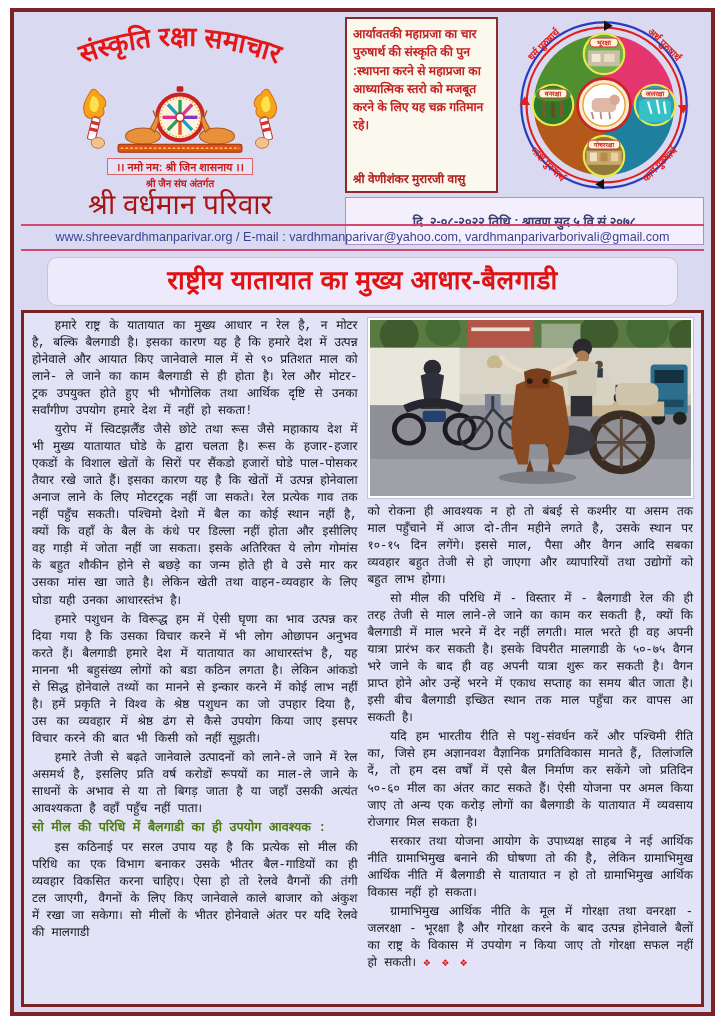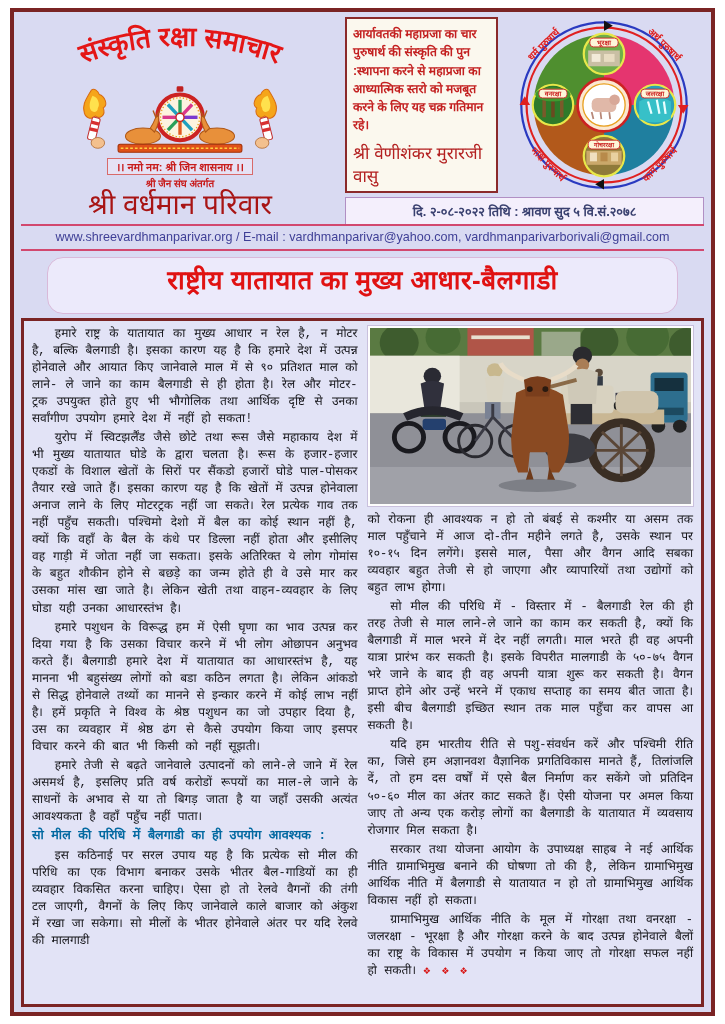--- a/index.html
+++ b/index.html
@@ -13,39 +13,39 @@
   .masthead .arc-title { width:318px; height:74px; }
   .masthead .emblem { width:300px; height:76px; }
   .mantra { font-size:11px; color:#c81d1d; font-weight:bold; border:1px solid #d86a6a; padding:0 8px; margin-top:3px; background:#e6e2f5;text-align:center; }
   .sub-org { font-size:10px; color:#c81d1d; font-weight:bold; margin-top:1px; }
   .org { font-size:28px; color:#a81414; font-weight:normal; line-height:1.1; }
 
   .head-right { flex:1; display:flex; flex-direction:column; gap:4px; }
   .head-right-top { display:flex; gap:6px; flex:1; }
   .quote-box { width:153px; border:2px solid #8b2a2a; background:#fbf8ee; padding:6px 5px 4px 6px; display:flex; flex-direction:column; justify-content:space-between; }
   .quote-text { color:#c32020; font-size:12.2px; font-weight:bold; line-height:1.5; }
-  .quote-author { color:#b32020; font-size:17px; font-weight:normal; margin-top:0; }
+  .quote-author { color:#b32020; font-size:12px; font-weight:bold; margin-top:0; }
   .chakra-wrap { flex:1; display:flex; align-items:center; justify-content:center; }
-  .date-box { border:1px solid #b18fc4; background:#f4effc; color:#39406f; font-weight:bold; font-size:12.8px; text-align:center; padding:4px 0; }
+  .date-box { border:1px solid #b18fc4; background:#f4effc; color:#39406f; font-weight:bold; font-size:12.8px; text-align:center; padding:14px 0; }
 
   
   .rule { border:none; border-top:2px solid #d2486f; margin:3px 0; }
   .address { text-align:center; color:#3f3f96; font-size:12.6px; line-height:1.35; }
   .address .l1 { font-weight:normal; }
 
   
-  .headline-band { margin:3px 26px 4px 26px; background:#eceafb; border:1px solid #d9b9d9; border-radius:16px; text-align:center; padding:3px 0 16px 0; }
+  .headline-band { margin:3px 26px 4px 26px; background:#eceafb; border:1px solid #d9b9d9; border-radius:10px; text-align:center; padding:3px 0 8px 0; }
   .headline { color:#e01212; font-size:26px; font-weight:bold; letter-spacing:0.5px; }
 
   
   .article-box { flex:1; border:3px solid #7a2424; background:#e2e3f6; padding:5px 8px; display:flex; gap:10px; overflow:hidden; }
   .col { width:50%; text-align:justify; color:#15151a; font-size:12px; line-height:1.42;font-family:Liberation Mono, monospace; }
   .col p { margin-bottom:2px; }
   .ind { text-indent:1.9em; }
-  .subhead { color:#0369a1; font-weight:bold; font-size:12.6px; margin:1px 0; }
+  .subhead { color:#4d7c0f; font-weight:bold; font-size:12.6px; margin:1px 0; }
   .photo-frame { border:2px solid #fdfdfd; outline:1px solid #c9c0dd; margin-bottom:6px; line-height:0; }
   .photo-frame svg { width:100%; height:176px; }
   .end-mark { color:#d81414; font-weight:bold; letter-spacing:2px; }
 </style>
 </head>
 <body>
 
 <div class="page">
   <div class="frame">
 

